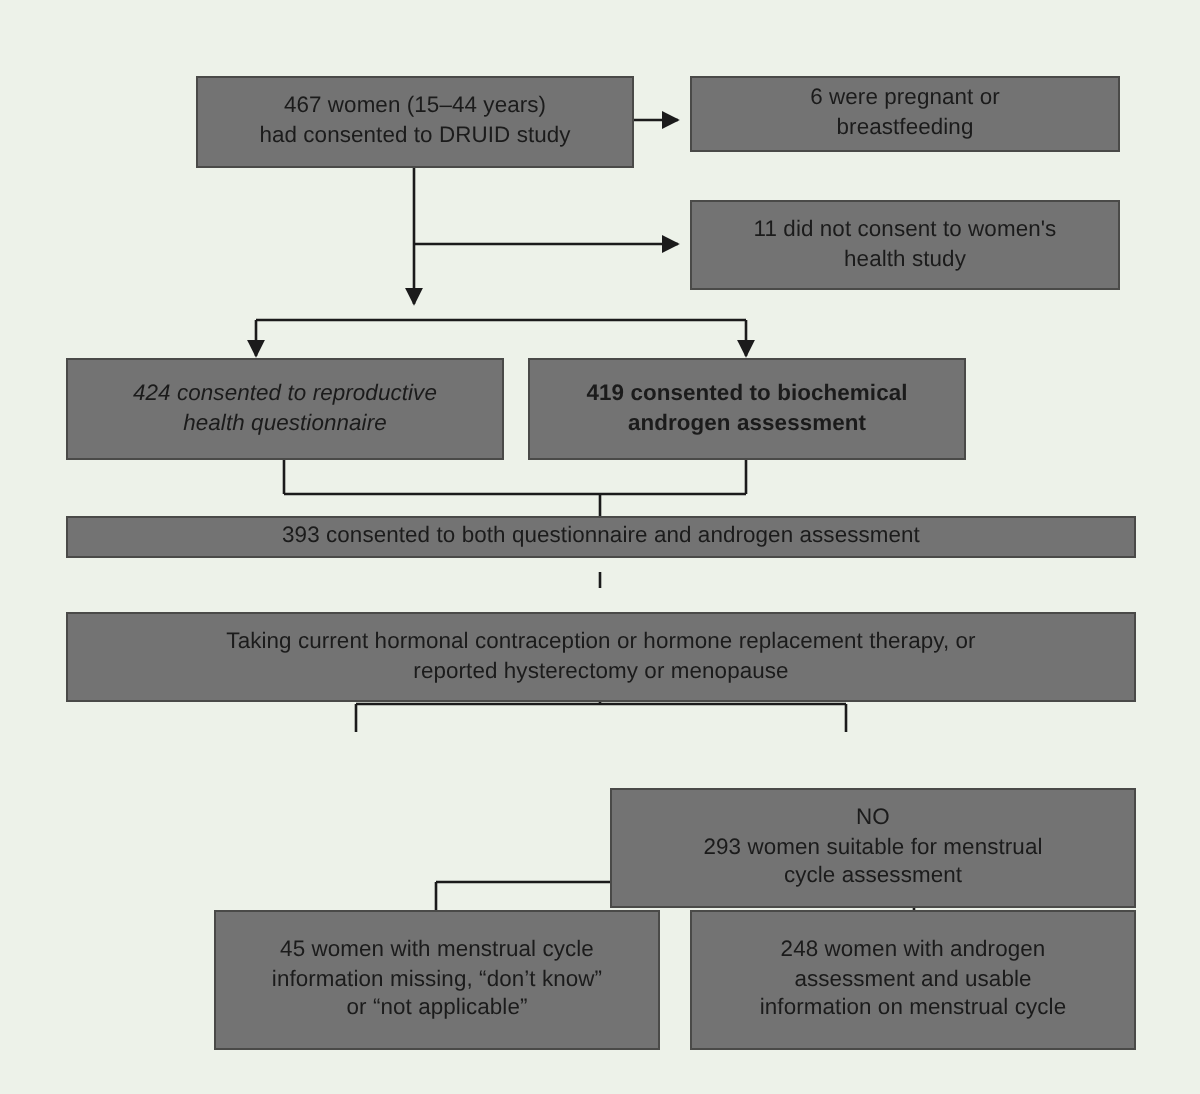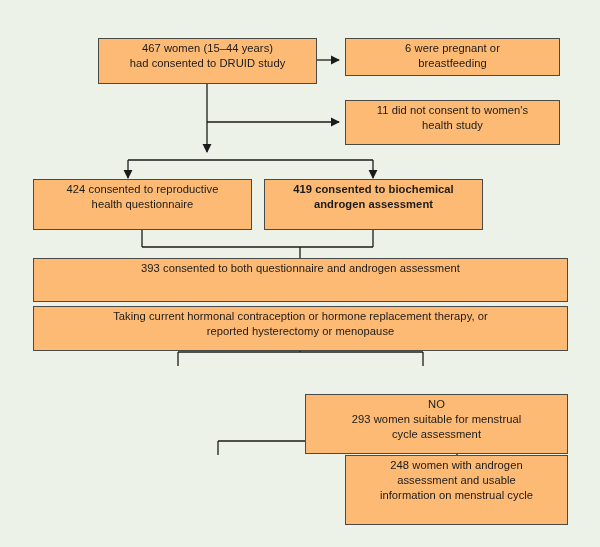--- a/index.html
+++ b/index.html
@@ -19,23 +19,24 @@
   #flow-svg {
     position: absolute;
     left: 0;
     top: 0;
     width: 600px;
     height: 547px;
   }
   .flow-box {
     position: absolute;
     box-sizing: border-box;
-    background: #fdba74;
+    background: #737373;
     border: 1.4px solid #4a4a48;
     display: flex;
+    align-items: center;
     justify-content: center;
     text-align: center;
     color: #1b1b1b;
     font-size: 11.2px;
     line-height: 1.32;
     padding: 2px 6px;
     letter-spacing: 0.05px;
   }
   .flow-box .box-text {
     display: block;
@@ -94,46 +95,51 @@
   <div class="flow-box" style="left:345px; top:38px; width:215px; height:38px;">
     <span class="box-text">6 were pregnant or
 breastfeeding</span>
   </div>
 
   <div class="flow-box" style="left:345px; top:100px; width:215px; height:45px;">
     <span class="box-text">11 did not consent to women's
 health study</span>
   </div>
 
-  <div class="flow-box" style="left:33px; top:179px; width:219px; height:51px;">
+  <div class="flow-box" style="left:33px; top:179px; width:219px; height:51px;font-style:italic;">
     <span class="box-text">424 consented to reproductive
 health questionnaire</span>
   </div>
 
   <div class="flow-box" style="left:264px; top:179px; width:219px; height:51px;font-weight:bold;">
     <span class="box-text">419 consented to biochemical
 androgen assessment</span>
   </div>
 
-  <div class="flow-box" style="left:33px; top:258px; width:535px; height:44px;">
+  <div class="flow-box" style="left:33px; top:258px; width:535px; height:21px;">
     <span class="box-text">393 consented to both questionnaire and androgen assessment</span>
   </div>
 
   <div class="flow-box" style="left:33px; top:306px; width:535px; height:45px;">
     <span class="box-text">Taking current hormonal contraception or hormone replacement therapy, or
 reported hysterectomy or menopause</span>
   </div>
 
 
   <div class="flow-box" style="left:305px; top:366px; width:263px; height:60px;margin-top:28px;">
     <span class="box-text">NO
 293 women suitable for menstrual
 cycle assessment</span>
   </div>
 
+  <div class="flow-box" style="left:107px; top:455px; width:223px; height:70px;">
+    <span class="box-text">45 women with menstrual cycle
+information missing, “don’t know”
+or “not applicable”</span>
+  </div>
 
   <div class="flow-box" style="left:345px; top:455px; width:223px; height:70px;">
     <span class="box-text">248 women with androgen
 assessment and usable
 information on menstrual cycle</span>
   </div>
 
 </div>
 
 </body></html>

